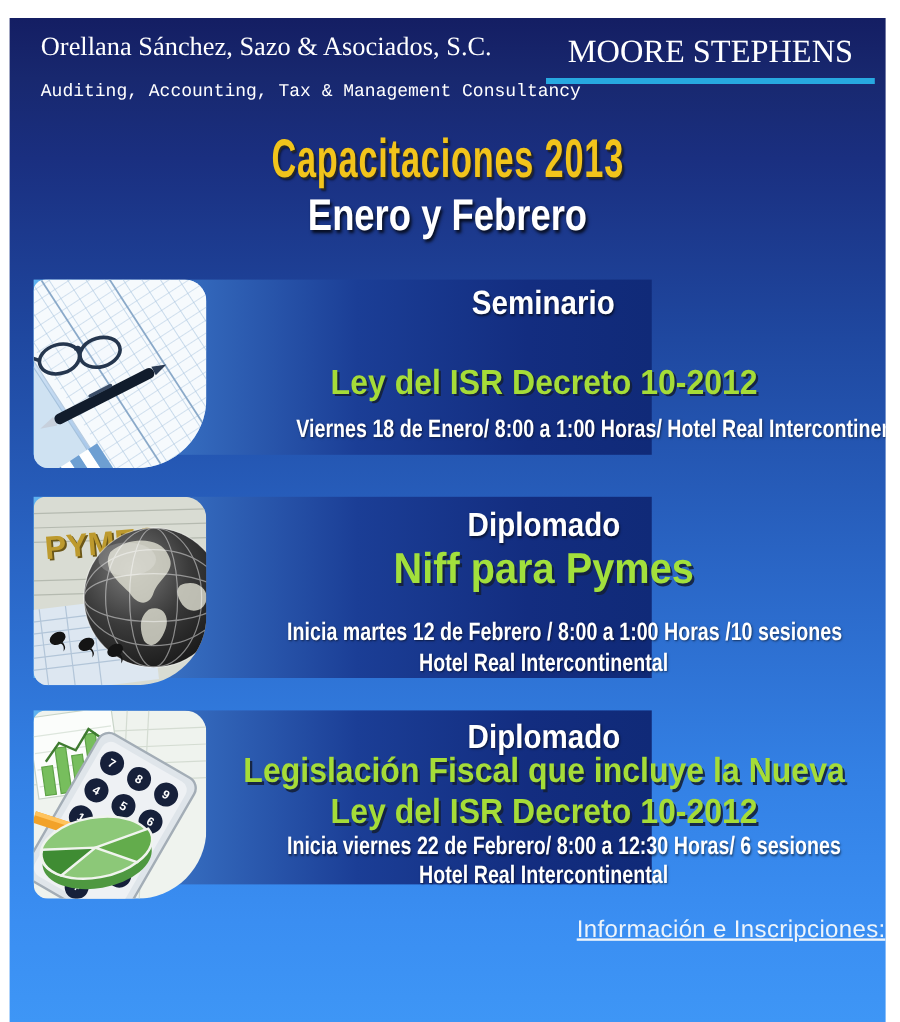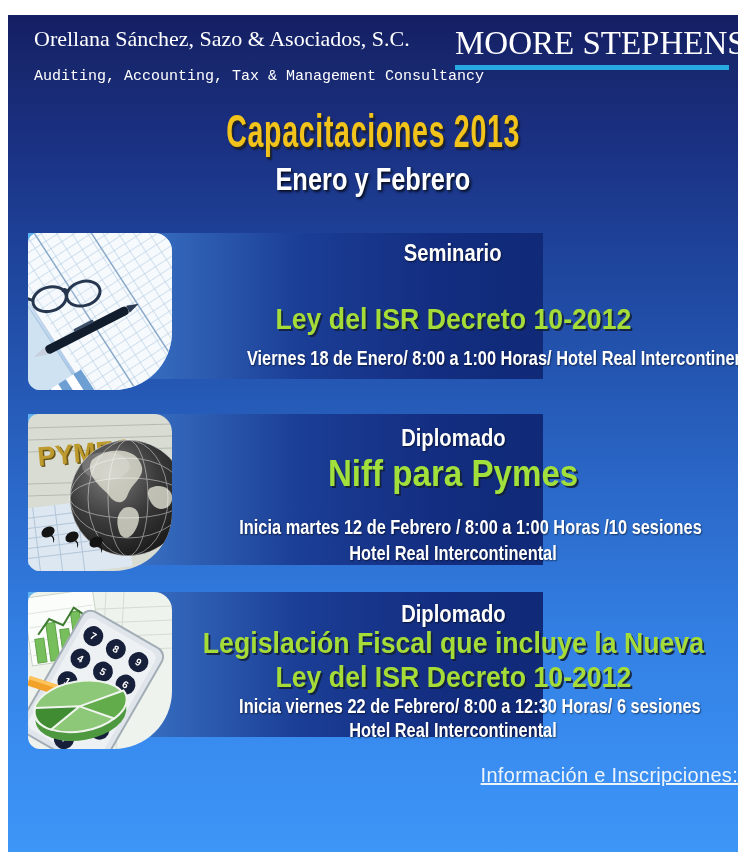--- a/index.html
+++ b/index.html
@@ -7,43 +7,43 @@
         font-family:"Liberation Sans",sans-serif;}
   #content{position:absolute;left:8px;top:15px;width:730px;height:837px;overflow:hidden;
     background:linear-gradient(180deg,#141e63 0%,#18286f 6%,#1a2f80 14%,#1f48a0 32%,
                #2a66c6 55%,#3380e4 75%,#3a8ef2 90%,#3e96f6 100%);
     border-bottom:2px solid #2e72d2;}
   
   .company{position:absolute;left:26px;top:11px;color:#ffffff;font-family:"Liberation Serif",serif;}
   .company-name{font-size:22px;line-height:26px;}
   .company-tagline{font-size:15px;line-height:18px;margin-top:16px;font-family:Liberation Mono, monospace;}
   .brand{position:absolute;left:447px;top:9px;width:274px;text-align:center;color:#ffffff;
-         font-family:"Liberation Serif",serif;font-size:33px;line-height:38px;white-space:nowrap;}
+         font-family:"Liberation Serif",serif;font-size:27px;line-height:38px;white-space:nowrap;}
   .brand-underline{position:absolute;left:447px;top:50px;width:274px;height:5px;background:#27a9e1;}
   
   .hero-title{position:absolute;left:0;top:94px;width:100%;text-align:center;
       font-size:42px;font-weight:bold;color:#f2c41b;line-height:46px;white-space:nowrap;}
   .hero-title .cond{display:inline-block;transform:scale(0.68,1.08);transform-origin:50% 50%;
       text-shadow:2px 2px 0 rgba(40,40,40,.95),3px 3px 2px rgba(0,0,0,.5);letter-spacing:1px;}
   .hero-subtitle{position:absolute;left:0;top:148px;width:100%;text-align:center;
-      font-size:31px;font-weight:bold;color:#ffffff;line-height:34px;white-space:nowrap;}
+      font-size:37px;font-weight:bold;color:#ffffff;line-height:34px;white-space:nowrap;}
   .hero-subtitle .cond{display:inline-block;transform:scaleX(.82);transform-origin:50% 50%;
       text-shadow:2px 2px 3px rgba(0,0,0,.8);}
   
   .card{position:absolute;left:20px;width:710px;}
   .card-banner{position:absolute;left:0;top:0;width:100%;
     background:linear-gradient(to right,#5fb2f0 0%,#3a74c6 14%,#1b3e96 38%,#132d80 58%,
                #102a78 72.5%,rgba(16,42,120,0) 72.6%);}
   .card-image{position:absolute;left:0;top:0;width:144px;height:157px;overflow:hidden;
     border-radius:10px 18px 58px 12px;}
   .card-image svg{display:block;}
   .card-text{position:absolute;left:146px;width:558px;top:0;height:160px;text-align:center;}
   .line{position:absolute;left:0;width:100%;text-align:center;white-space:nowrap;}
   .cond{display:inline-block;transform-origin:50% 50%;}
-  .kind{font-size:23px;font-weight:bold;color:#ffffff;line-height:24px;
+  .kind{font-size:28px;font-weight:bold;color:#ffffff;line-height:24px;
         text-shadow:1px 1px 2px rgba(0,0,0,.6);}
   .kind .cond{transform:scaleX(.88);}
   .gtitle{font-weight:bold;color:#a5dc38;line-height:36px;font-size:29px;}
   .gtitle .cond{transform:scaleX(.92);text-shadow:2px 2px 0 rgba(20,32,58,.9);}
   .gtitle-big{font-size:36px;line-height:44px;color:#a2e03c;}
   .sched{font-size:21px;font-weight:bold;color:#ffffff;line-height:26px;}
   .sched .cond{transform:scaleX(.78);text-shadow:1px 1px 2px rgba(0,0,0,.55);}
   
   .c1 .kind{top:8px;} .c1 .t1{top:32px;} .c1 .t2{top:68px;} .c1 .s1{top:112px;}
   .c2 .kind{top:12px;} .c2 .t1{top:38px;} .c2 .s1{top:100px;} .c2 .s2{top:126px;}

